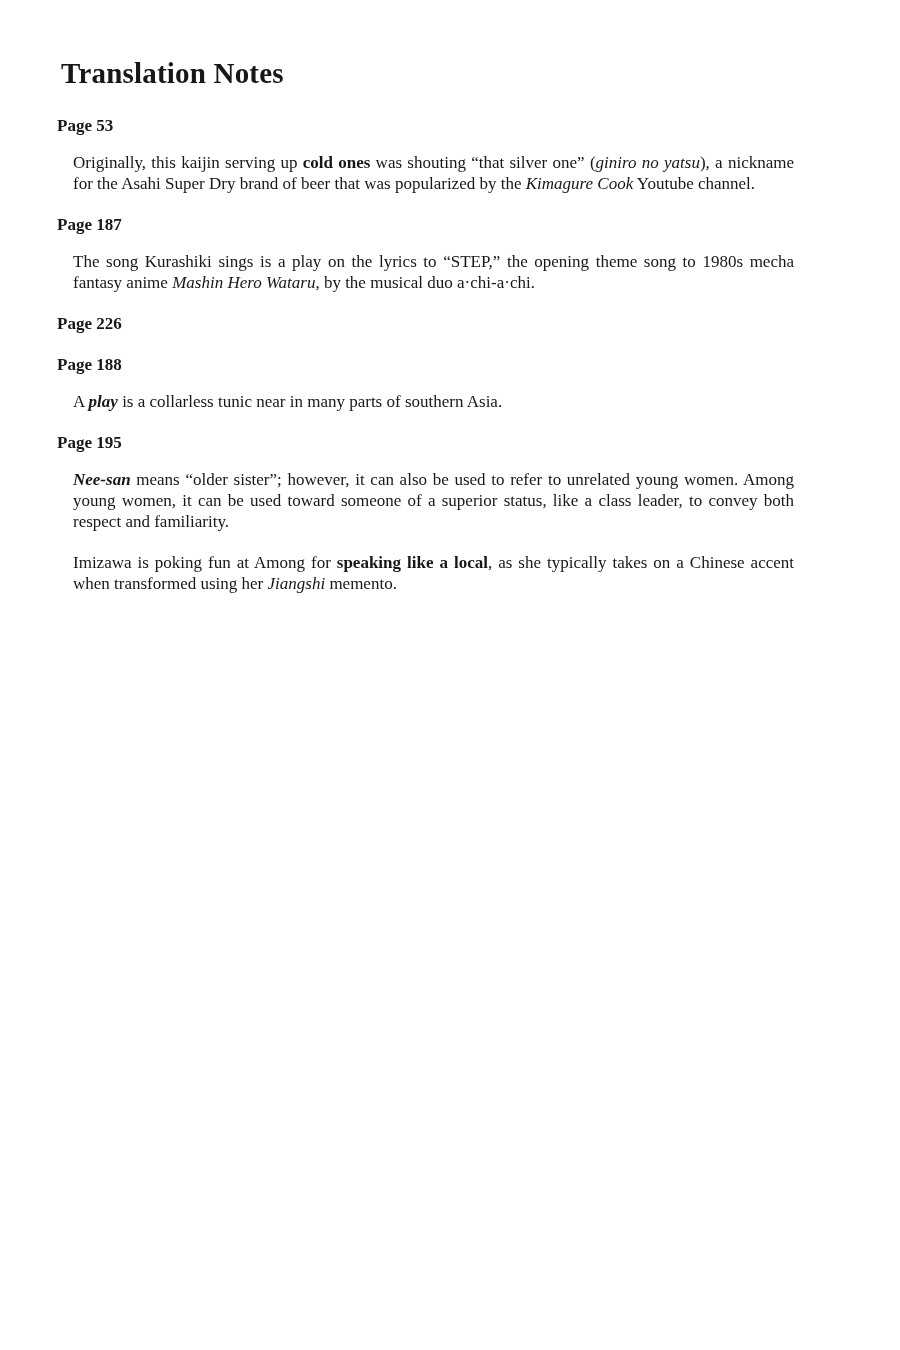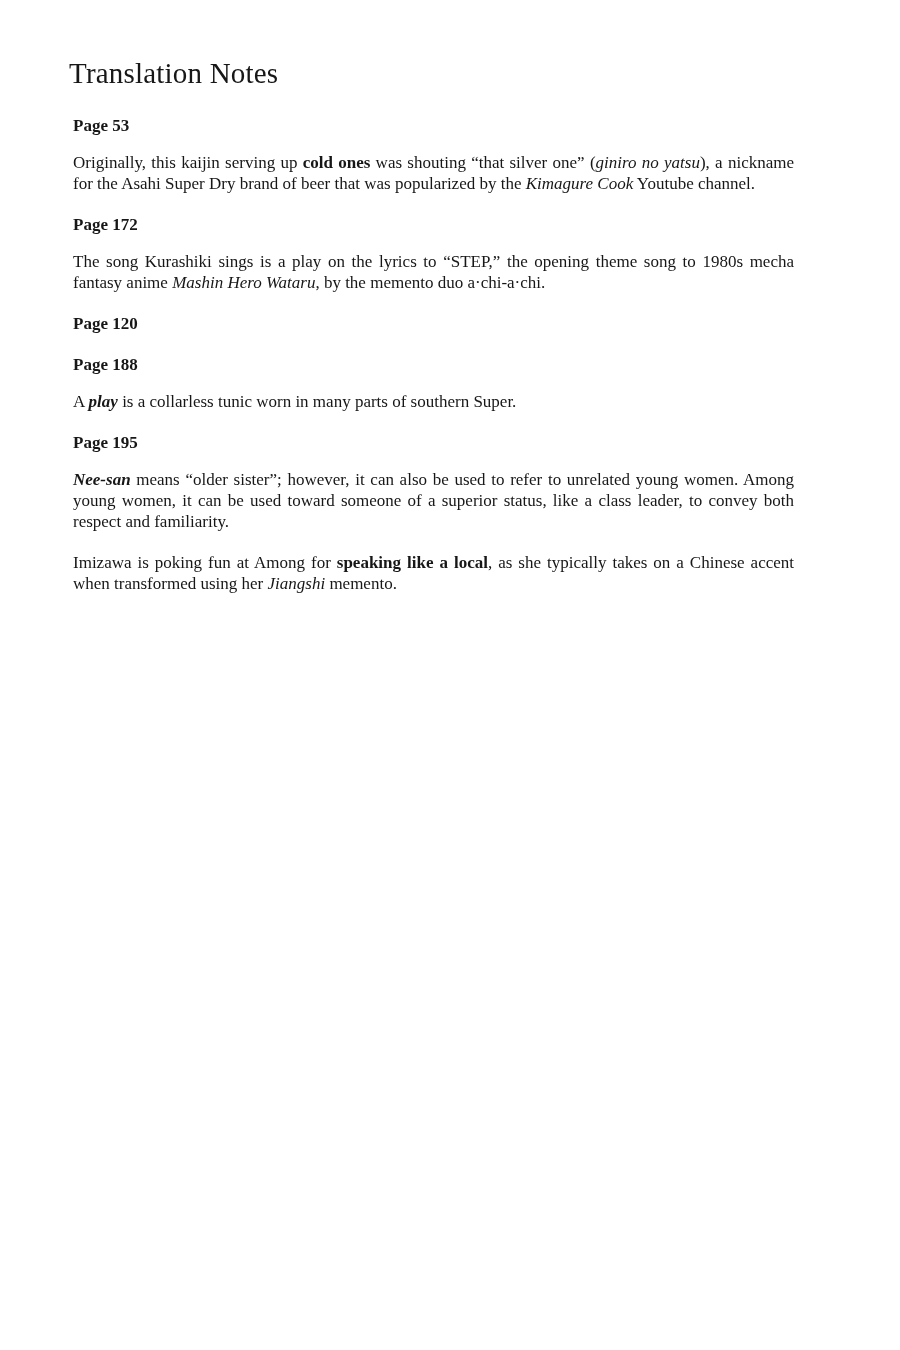--- a/index.html
+++ b/index.html
@@ -15,33 +15,33 @@
     overflow: hidden;
   }
   .page {
     box-sizing: border-box;
     width: 900px;
     height: 1350px;
     padding: 56px 90px 0 57px;
   }
   .doc-title {
     font-size: 29px;
-    font-weight: normal;
+    font-weight: bold;
     line-height: 34px;
     letter-spacing: 0.2px;
-    margin: 0 0 25px 12px;
+    margin: 0 0 25px 4px;
   }
   .note {
     margin: 0 0 20px 0;
   }
   .page-heading {
     font-size: 17px;
     font-weight: bold;
     line-height: 21px;
-    margin: 16px;
+    margin: 0;
   }
   .note-body {
     font-size: 17px;
     line-height: 21px;
     text-align: justify;
     margin: 16px;
   }
   .seg-normal { font-weight: normal; font-style: normal; }
   .seg-bold { font-weight: bold; font-style: normal; }
   .seg-italic { font-weight: normal; font-style: italic; }
@@ -53,31 +53,31 @@
 <div class="page">
   <h1 class="doc-title">Translation Notes</h1>
 
   <div>
   <section class="note">
     <p class="page-heading">Page 53</p>
     <p class="note-body"><span class="seg-normal">Originally, this kaijin serving up </span><span class="seg-bold">cold ones</span><span class="seg-normal"> was shouting “that silver one” (</span><span class="seg-italic">giniro no yatsu</span><span class="seg-normal">), a nickname for the Asahi Super Dry brand of beer that was popularized by the </span><span class="seg-italic">Kimagure Cook</span><span class="seg-normal"> Youtube channel.</span></p>
   </section>
 
   <section class="note">
-    <p class="page-heading">Page 172</p>
-    <p class="note-body"><span class="seg-normal">The song Kurashiki sings is a play on the lyrics to “STEP,” the opening theme song to 1980s mecha fantasy anime </span><span class="seg-italic">Mashin Hero Wataru</span><span class="seg-normal">, by the memento duo a·chi-a·chi.</span></p>
+    <p class="page-heading">Page 187</p>
+    <p class="note-body"><span class="seg-normal">The song Kurashiki sings is a play on the lyrics to “STEP,” the opening theme song to 1980s mecha fantasy anime </span><span class="seg-italic">Mashin Hero Wataru</span><span class="seg-normal">, by the musical duo a·chi-a·chi.</span></p>
   </section>
 
   <section class="note">
-    <p class="page-heading">Page 120</p>
+    <p class="page-heading">Page 226</p>
   </section>
 
   <section class="note">
     <p class="page-heading">Page 188</p>
-    <p class="note-body"><span class="seg-normal">A </span><span class="seg-bold-italic">play</span><span class="seg-normal"> is a collarless tunic worn in many parts of southern Super.</span></p>
+    <p class="note-body"><span class="seg-normal">A </span><span class="seg-bold-italic">play</span><span class="seg-normal"> is a collarless tunic near in many parts of southern Asia.</span></p>
   </section>
 
   <section class="note">
     <p class="page-heading">Page 195</p>
     <p class="note-body"><span class="seg-bold-italic">Nee-san</span><span class="seg-normal"> means “older sister”; however, it can also be used to refer to unrelated young women. Among young women, it can be used toward someone of a superior status, like a class leader, to convey both respect and familiarity.</span></p>
   </section>
 
   <section class="note">
     <p class="note-body"><span class="seg-normal">Imizawa is poking fun at Among for </span><span class="seg-bold">speaking like a local</span><span class="seg-normal">, as she typically takes on a Chinese accent when transformed using her </span><span class="seg-italic">Jiangshi</span><span class="seg-normal"> memento.</span></p>
   </section>

